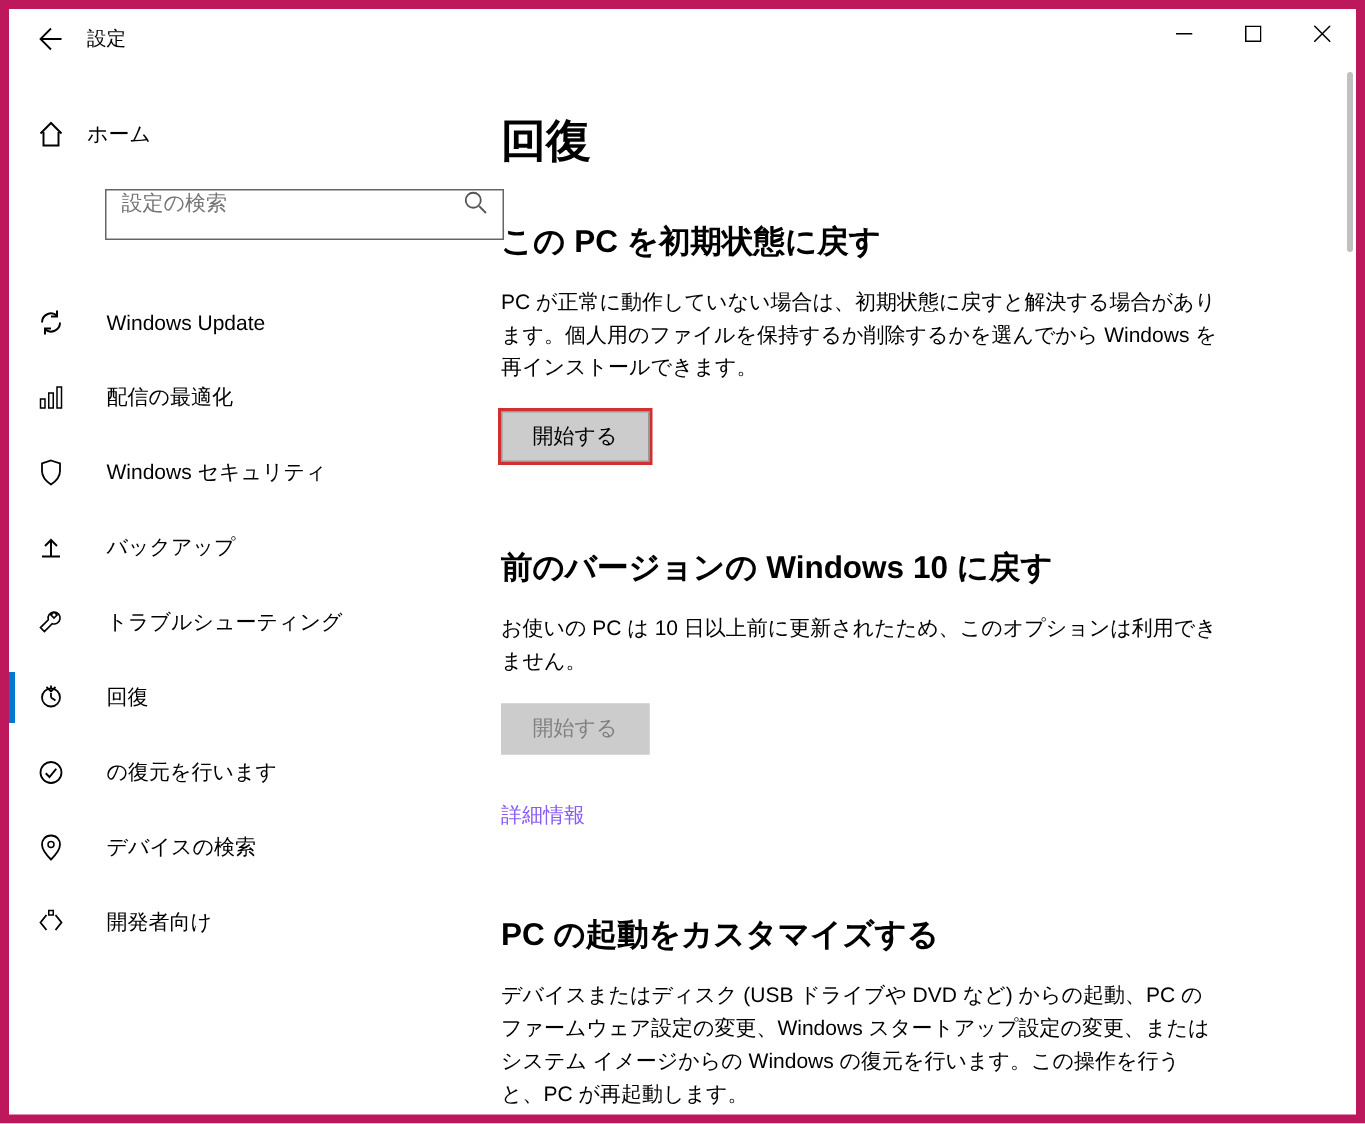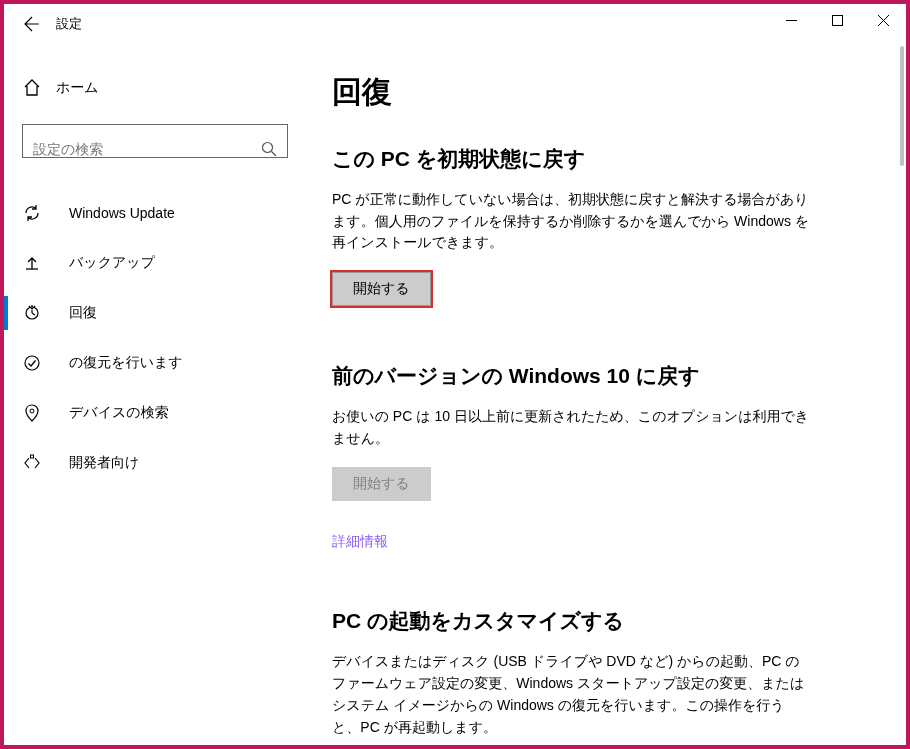--- a/index.html
+++ b/index.html
@@ -1,28 +1,28 @@
 <!DOCTYPE html>
 <html><head>
 <meta charset="utf-8">
 <style>
   * { box-sizing: border-box; margin: 0; padding: 0; }
   html, body { width: 910px; height: 749px; overflow: hidden; font-family: "Yu Gothic UI", "Meiryo", "Segoe UI", sans-serif; background: #fff; color: #000; }
-  .window { width: 910px; height: 749px; position: relative; border: 4px solid #be185d; }
+  .window { width: 910px; height: 749px; position: relative; border: 6px solid #be185d; }
   .titlebar { height: 40px; display: flex; align-items: center; padding-left: 8px; }
   .back-btn { width: 40px; height: 40px; display: flex; align-items: center; justify-content: center; cursor: pointer; }
   .title { font-size: 13px; margin-left: 4px; }
   .win-controls { position: absolute; top: 0; right: 0; display: flex; }
   .win-btn { width: 46px; height: 32px; display: flex; align-items: center; justify-content: center; cursor: pointer; }
   .body { display: flex; height: calc(100% - 40px); }
   .sidebar { width: 300px; padding-left: 18px; padding-right: 0; }
   .home { display: flex; align-items: center; gap: 14px; height: 40px; margin-top: 24px; margin-bottom: 16px; cursor: pointer; }
   .home .icon { width: 20px; display:flex; justify-content:center; }
   .home-label { font-size: 14px; }
-  .search { width: 266px; height: 34px; border: 1px solid #666; display: flex; align-items: flex-end; padding: 0 10px; margin-bottom: 30px; }
+  .search { width: 266px; height: 34px; border: 1px solid #666; display: flex; align-items: flex-start; padding: 0 10px; margin-bottom: 30px; margin-left: 46px; }
   .search input { flex: 1; border: none; outline: none; font-size: 14px; color: #666; background: transparent; }
   .section-title { font-size: 14px; font-weight: 600; margin-bottom: 20px; }
   .nav { list-style: none; margin-left: -18px; }
   .nav li { display: flex; align-items: center; height: 50px; padding-left: 18px; gap: 27px; cursor: pointer; font-size: 14px; position: relative; }
   .nav li .icon { width: 20px; display: flex; justify-content: center; align-items: center; }
   .nav li.active::before { content: ""; position: absolute; left: 0; top: 8px; bottom: 8px; width: 4px; background: #0078d4; }
   .content { flex: 1; padding: 28px 40px 0 28px; overflow-y: auto; position: relative; }
   .scrollbar { position: absolute; right: 2px; top: 2px; width: 4px; height: 120px; background: #c0c0c0; border-radius: 2px; }
   h1 { font-size: 30px; font-weight: 600; margin-bottom: 32px; }
   h2 { font-size: 21px; font-weight: 600; margin-bottom: 16px; }
@@ -94,25 +94,51 @@
               <svg width="18" height="18" viewBox="0 0 18 18">
                 <path d="M3 9a6 6 0 0 1 10-4.5M15 9a6 6 0 0 1-10 4.5" stroke="#000" stroke-width="1.3" fill="none"></path>
                 <path d="M13 1v4h-4M5 17v-4h4" stroke="#000" stroke-width="1.3" fill="none"></path>
               </svg>
             </span>
           <span>Windows Update</span>
         </li>
         <li>
           <span class="icon">
               <svg width="18" height="18" viewBox="0 0 18 18">
+                <rect x="2" y="10" width="3" height="6" stroke="#000" fill="none"></rect>
+                <rect x="7.5" y="6" width="3" height="10" stroke="#000" fill="none"></rect>
+                <rect x="13" y="2" width="3" height="14" stroke="#000" fill="none"></rect>
+              </svg>
+            </span>
+          <span>配信の最適化</span>
+        </li>
+        <li>
+          <span class="icon">
+              <svg width="18" height="18" viewBox="0 0 18 18">
+                <path d="M9 1 L15 3 V8 C15 12 12 15 9 17 C6 15 3 12 3 8 V3 Z" stroke="#000" stroke-width="1.2" fill="none"></path>
+              </svg>
+            </span>
+          <span>Windows セキュリティ</span>
+        </li>
+        <li>
+          <span class="icon">
+              <svg width="18" height="18" viewBox="0 0 18 18">
                 <path d="M9 15 V4 M5 8 L9 4 L13 8" stroke="#000" stroke-width="1.3" fill="none"></path>
                 <path d="M3 15 H15" stroke="#000" stroke-width="1.3"></path>
               </svg>
             </span>
           <span>バックアップ</span>
+        </li>
+        <li>
+          <span class="icon">
+              <svg width="18" height="18" viewBox="0 0 18 18">
+                <path d="M11 2a4 4 0 0 0-3.8 5.2L2 12.4 4.6 15l5.2-5.2A4 4 0 1 0 11 2z M11 2l2 2-2 2-2-2z" stroke="#000" stroke-width="1.1" fill="none"></path>
+              </svg>
+            </span>
+          <span>トラブルシューティング</span>
         </li>
         <li class="active">
           <span class="icon">
               <svg width="18" height="18" viewBox="0 0 18 18">
                 <circle cx="9" cy="9" r="6" stroke="#000" stroke-width="1.2" fill="none"></circle>
                 <path d="M9 3 V1 M6 2 L9 5 L12 2" stroke="#000" stroke-width="1.2" fill="none"></path>
                 <path d="M9 9 L9 6 M9 9 L12 11" stroke="#000" stroke-width="1.2"></path>
               </svg>
             </span>
           <span>回復</span>

